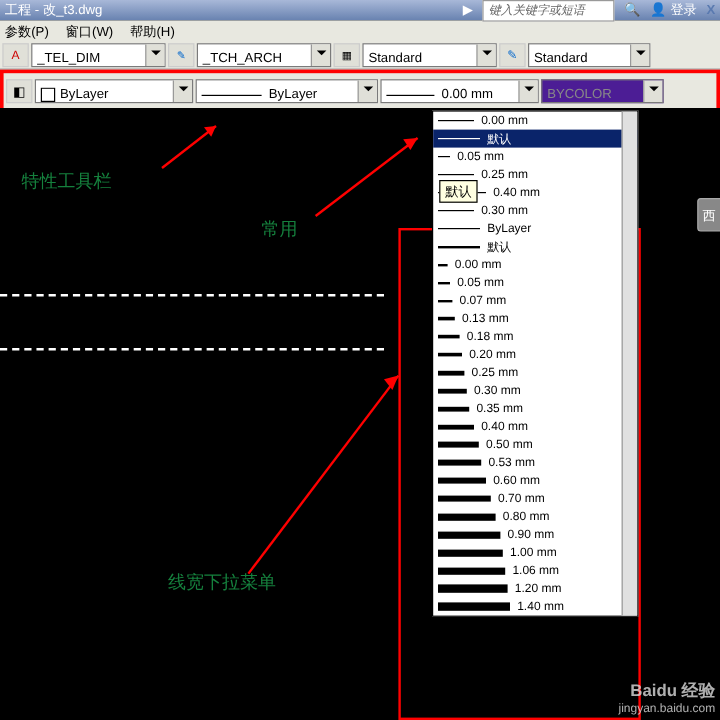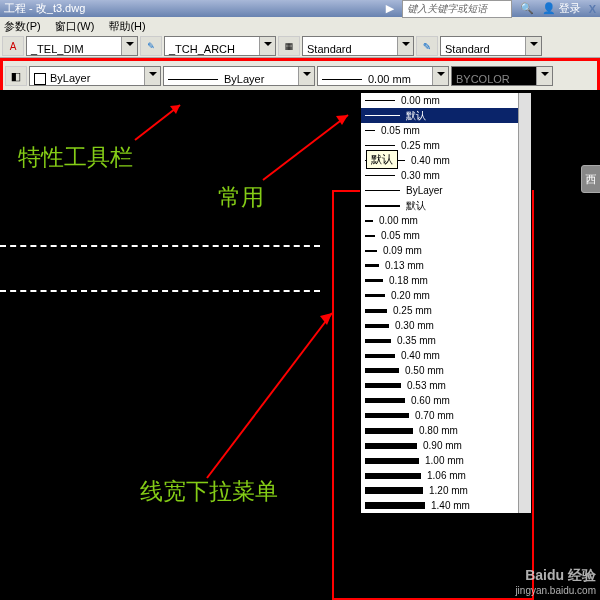--- a/index.html
+++ b/index.html
@@ -11,21 +11,21 @@
 .menubar span{cursor:default}
 .toolbar1{background:#e8e8e0;height:22px;display:flex;align-items:center;padding:0 2px;gap:2px;border-bottom:1px solid #aaa}
 .toolbar2{background:#e8e8e0;height:26px;display:flex;align-items:center;padding:2px;gap:2px;border:3px solid red}
 .tb-btn{width:20px;height:18px;border:1px solid #ccc;background:#e0e0d8;display:inline-flex;align-items:center;justify-content:center}
 .combo{display:flex;align-items:flex-end;background:#fff;border:1px solid #7a7a7a;height:18px}
 .combo-text{padding:0 4px;flex:1;font-size:11px;color:#000;white-space:nowrap;overflow:hidden}
 .combo-btn{width:15px;height:18px;background:#e0e0d8;border-left:1px solid #999;display:flex;align-items:center;justify-content:center}
 .combo-btn::after{content:"";border:4px solid transparent;border-top:4px solid #000}
 .canvas{position:absolute;top:90px;left:0;width:600px;height:510px;background:#000}
 .dashed-line{position:absolute;left:0;width:320px;height:0;border-top:2px dashed #fff}
-.annotation{position:absolute;color:#84cc16;font-size:23px;font-family:Liberation Serif, serif}
+.annotation{position:absolute;color:#15803d;font-size:15px;font-family:Liberation Serif, serif}
 .dropdown{position:absolute;top:92px;left:360px;width:170px;background:#fff;border:1px solid #000;z-index:10}
 .dd-item{display:flex;align-items:center;height:15px;padding:0 4px;gap:6px;font-size:10px;color:#000}
 .dd-item.sel{background:#0a246a;color:#fff}
 .sample{height:1px;background:#000;flex-shrink:0}
 .scrollbar{position:absolute;right:0;top:0;width:12px;height:100%;background:#e0e0e0;border-left:1px solid #999}
 .tooltip{position:absolute;background:#ffffe1;border:1px solid #000;padding:1px 4px;font-size:11px;color:#000;z-index:20}
 .redbox{position:absolute;border:2px solid red;pointer-events:none}
 .watermark{position:absolute;right:4px;bottom:4px;color:#ddd;font-size:10px;text-align:right;opacity:0.8}
 .watermark .big{font-size:14px;font-weight:bold}
 .login-icon{color:#fff;font-size:11px}
@@ -96,21 +96,21 @@
       </div>
       <div class="combo-btn"></div>
     </div>
   <div class="combo" style="width:130px">
       <div class="combo-text" style="display:flex;align-items:center;gap:6px">
         <span style="display:inline-block;width:40px;height:1px;background:#000"></span>
         <span>0.00 mm</span>
       </div>
       <div class="combo-btn"></div>
     </div>
-  <div class="combo" style="width:100px;background:#000000">
+  <div class="combo" style="width:100px;background:#4c1d95">
       <div class="combo-text" style="color:#888">BYCOLOR</div>
       <div class="combo-btn"></div>
     </div>
 </div>
 
 <div class="canvas">
   <div class="dashed-line" style="top:155px"></div>
   <div class="dashed-line" style="top:200px"></div>
   <div class="side-tab" style="top:75px">西</div>
 </div>
@@ -152,21 +152,21 @@
     <div class="dd-item">
       <div class="sample" style="width: 8px; height: 2px;"></div>
       <span>0.00 mm</span>
     </div>
     <div class="dd-item">
       <div class="sample" style="width: 10px; height: 2px;"></div>
       <span>0.05 mm</span>
     </div>
     <div class="dd-item">
       <div class="sample" style="width: 12px; height: 2px;"></div>
-      <span>0.09 mm</span>
+      <span>0.07 mm</span>
     </div>
     <div class="dd-item">
       <div class="sample" style="width: 14px; height: 3px;"></div>
       <span>0.13 mm</span>
     </div>
     <div class="dd-item">
       <div class="sample" style="width: 18px; height: 3px;"></div>
       <span>0.18 mm</span>
     </div>
     <div class="dd-item">

